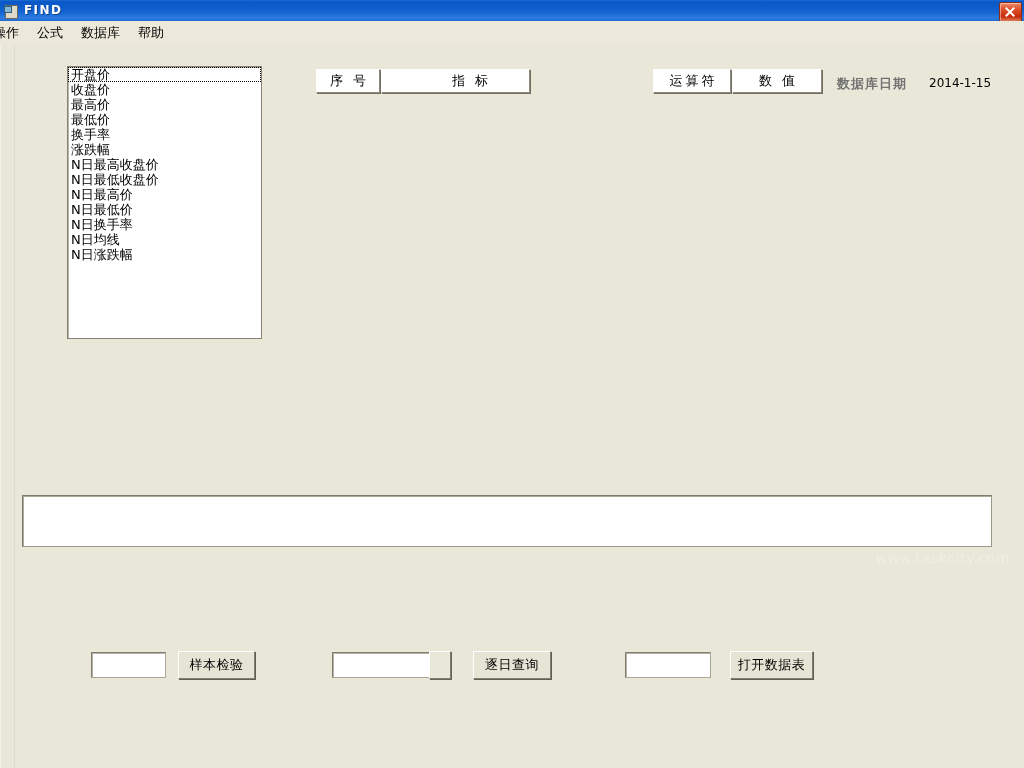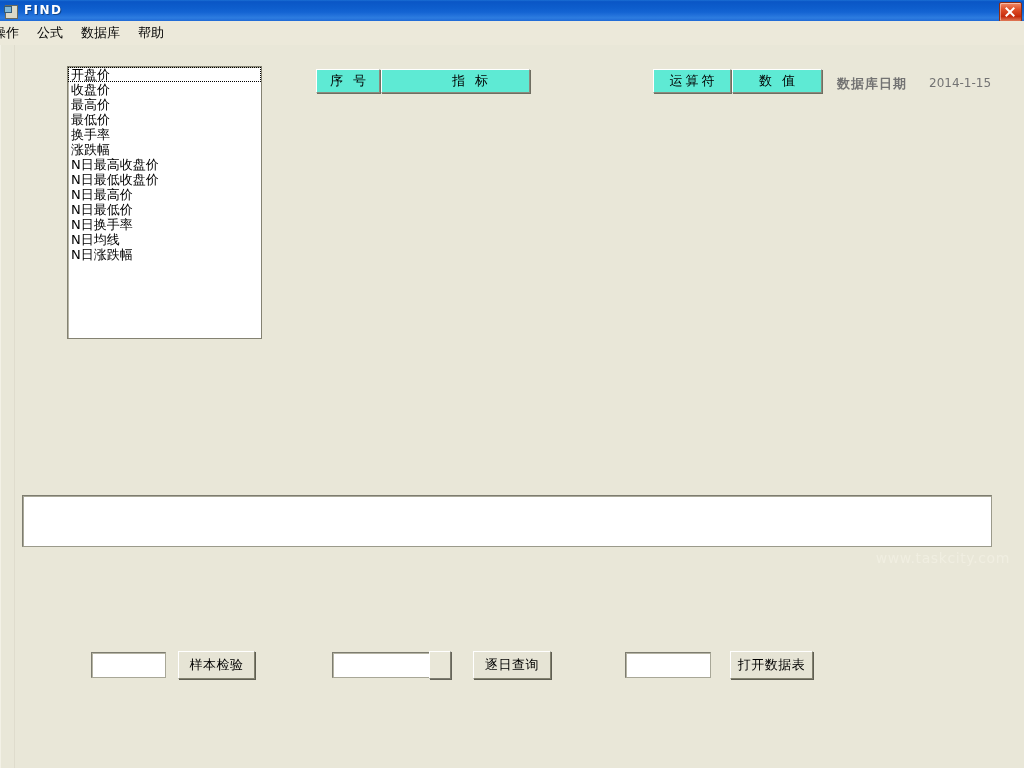--- a/index.html
+++ b/index.html
@@ -159,21 +159,21 @@
   .list-item.focused {
     outline: 1px dotted #000000;
     outline-offset: -1px;
   }
 
   
   .colhdr {
     position: absolute;
     top: 24px;
     height: 22px;
-    background: #5eead4;
+    background: #ffffff;
     border: 1px solid #ffffff;
     border-right-color: #8b8a7c;
     border-bottom-color: #8b8a7c;
     box-shadow: 1px 1px 0 #6f6e61;
     display: flex;
     align-items: center;
     justify-content: center;
     font-family: "DejaVu Sans", "Liberation Sans", sans-serif;
     font-size: 13px;
     color: #000000;
@@ -191,21 +191,21 @@
     font-weight: bold;
     color: #737373;
     letter-spacing: 1px;
     white-space: nowrap;
   }
   .db-date-value {
     position: absolute;
     left: 928px; top: 31px;
     font-family: "DejaVu Sans", "Liberation Sans", sans-serif;
     font-size: 12px;
-    color: #737373;
+    color: #000000;
     white-space: nowrap;
   }
 
   
   .formula-box {
     position: absolute;
     left: 21px; top: 450px;
     width: 968px;
     height: 50px;
     background: #ffffff;

